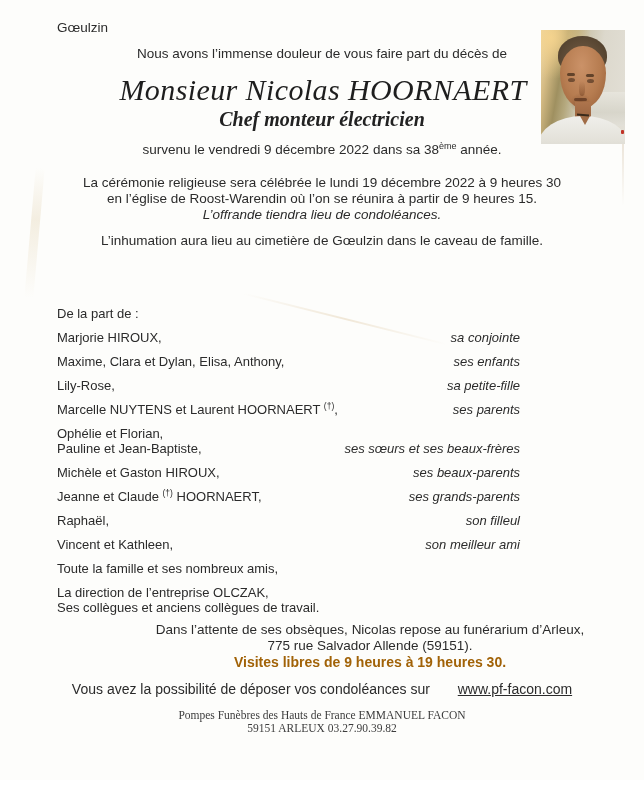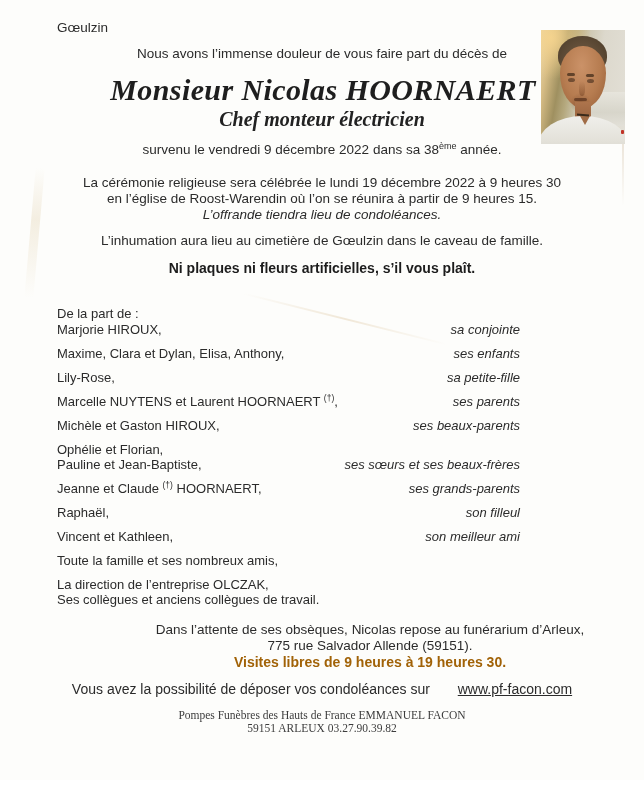--- a/index.html
+++ b/index.html
@@ -10,38 +10,38 @@
     color:#2b2b2b;
     padding-left:8px;
   }
   .abs{position:absolute;}
   .centered{left:0;width:644px;text-align:center;}
 
   .city{left:57px;top:20px;font-size:13.5px;}
   .intro{top:46px;font-size:13.5px;}
   .title{
     top:75px;width:630px;text-align:center;
-    font-family:"Liberation Serif", serif;font-style:italic;font-weight:700;
+    font-family:"Liberation Serif", serif;font-style:italic;font-weight:400;
     font-size:30px;line-height:30px;letter-spacing:0.4px;color:#1e1e1e;
   }
   .subtitle{
     top:108px;
     font-family:"Liberation Serif", serif;font-style:italic;font-weight:600;
     font-size:20px;color:#222;
   }
   .death-line{top:142px;font-size:13.5px;}
   sup.sm{font-size:9px;line-height:0;vertical-align:super;}
 
   .ceremony{top:175px;font-size:13.5px;line-height:16px;}
   .italic{font-style:italic;}
   .burial{top:233px;font-size:13.5px;}
   .no-flowers{top:260px;font-size:14px;font-weight:bold;color:#1c1c1c;}
 
   .family{left:57px;top:306px;width:463px;font-size:13px;line-height:15px;}
-  .family-heading{margin-bottom:1px;}
+  .family-heading{margin-bottom:9px;}
   .family-row{
     display:flex;justify-content:space-between;align-items:flex-end;
     margin-bottom:9px;
   }
   .family-row .relation{font-style:italic;white-space:nowrap;text-align:right;}
   .family-row sup.dagger{font-size:8.5px;line-height:0;vertical-align:super;}
 
   .obsequies{top:622px;font-size:13.5px;line-height:16px;margin-left:48px;}
   .obsequies .bold-line{font-weight:bold;font-size:14px;color:#a16207;}
   .condolences{top:681px;font-size:14px;}
@@ -157,21 +157,20 @@
   </div>
 
   <div class="abs centered ceremony">
     <div>La cérémonie religieuse sera célébrée le lundi 19 décembre 2022 à 9 heures 30</div>
     <div>en l’église de Roost-Warendin où l’on se réunira à partir de 9 heures 15.</div>
     <div class="italic">L’offrande tiendra lieu de condoléances.</div>
   </div>
 
   <div class="abs centered burial">L’inhumation aura lieu au cimetière de Gœulzin dans le caveau de famille.</div>
 
-  <div class="abs centered no-flowers">Ni plaques ni fleurs artificielles, s’il vous plaît.</div>
 
   <div class="abs family">
     <div class="family-heading">De la part de :</div>
     <div>
         <div class="family-row">
           <div>
             <div><span>Marjorie HIROUX,</span></div>
           </div>
           <div class="relation">sa conjointe</div>
         </div>
@@ -188,30 +187,30 @@
           <div class="relation">sa petite-fille</div>
         </div>
         <div class="family-row">
           <div>
             <div><span>Marcelle NUYTENS et Laurent HOORNAERT </span><sup class="dagger">(†)</sup><span>,</span></div>
           </div>
           <div class="relation">ses parents</div>
         </div>
         <div class="family-row">
           <div>
-            <div><span>Michèle et Gaston HIROUX,</span></div>
-          </div>
-          <div class="relation">ses beaux-parents</div>
-        </div>
-        <div class="family-row">
-          <div>
             <div><span>Ophélie et Florian,</span></div>
             <div><span>Pauline et Jean-Baptiste,</span></div>
           </div>
           <div class="relation">ses sœurs et ses beaux-frères</div>
+        </div>
+        <div class="family-row">
+          <div>
+            <div><span>Michèle et Gaston HIROUX,</span></div>
+          </div>
+          <div class="relation">ses beaux-parents</div>
         </div>
         <div class="family-row">
           <div>
             <div><span>Jeanne et Claude </span><sup class="dagger">(†)</sup><span> HOORNAERT,</span></div>
           </div>
           <div class="relation">ses grands-parents</div>
         </div>
         <div class="family-row">
           <div>
             <div><span>Raphaël,</span></div>

